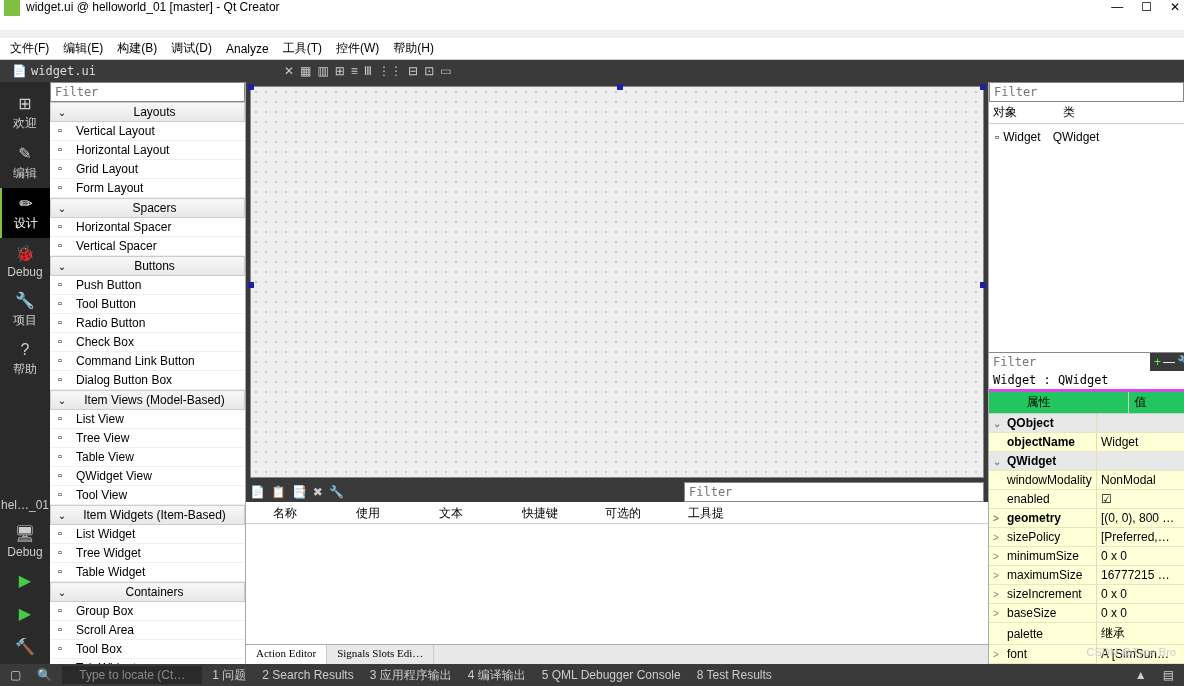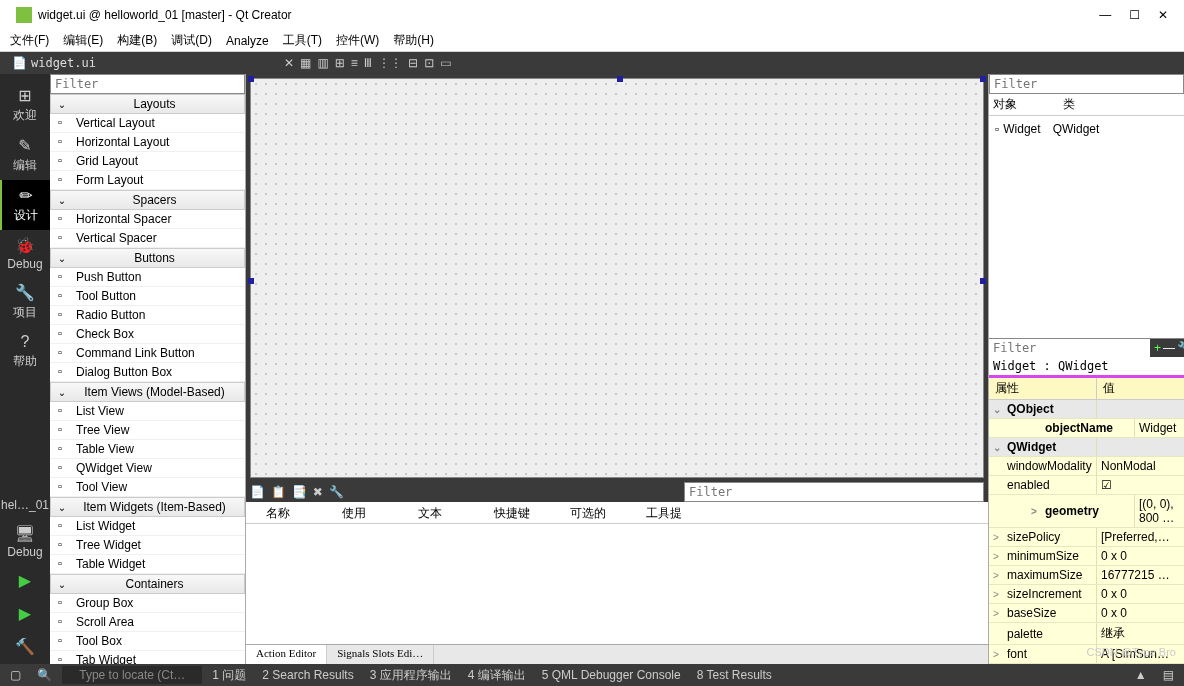--- a/index.html
+++ b/index.html
@@ -1,21 +1,21 @@
 <!DOCTYPE html>
 <html><head>
 <meta charset="utf-8">
 <style>
 * { margin: 0; padding: 0; box-sizing: border-box; font-family: "Microsoft YaHei", Arial, sans-serif; font-size: 12px; }
 body { background: #f0f0f0; width: 1184px; height: 686px; overflow: hidden; display: flex; flex-direction: column; }
-.titlebar { height: 30px; background: #fff; display: flex; align-items: center; padding: 0 16px; }
+.titlebar { height: 30px; background: #fff; display: flex; padding: 0 4px; }
 .titlebar .logo { width: 16px; height: 16px; background: #80c040; margin-right: 6px; display:inline-block; }
 .titlebar .title { flex: 1; }
 .titlebar .winbtns { display: flex; gap: 18px; font-size: 14px; }
-.menubar { height: 22px; background: #fff; display: flex; align-items: center; padding: 0 4px; gap: 2px; border-bottom: 1px solid #d0d0d0; }
+.menubar { height: 22px; background: #fff; display: flex; align-items: center; padding: 0 4px; gap: 2px; border-bottom: 1px solid #d0d0d0; margin-top: 8px; }
 .menubar span { padding: 2px 6px; cursor: pointer; }
 .topstrip { height: 22px; background: #3a3a3a; color: #ddd; display: flex; align-items: center; padding: 0 4px; gap: 10px; }
 .topstrip .tab { background: #3a3a3a; padding: 2px 8px; display:flex; align-items:center; gap:4px;}
 .topstrip .icons { display:flex; gap:6px; font-family: monospace; font-size: 11px; color:#ccc;}
 .main { flex: 1; display: flex; overflow: hidden; }
 .leftbar { width: 50px; background: #2a2a2a; color: #ccc; display: flex; flex-direction: column; align-items: center; padding-top: 6px; }
 .leftbar .item { width: 100%; text-align: center; padding: 6px 0; font-size: 11px; cursor: pointer; }
 .leftbar .item.active { background: #000; color:#fff; border-left: 2px solid #80c040;}
 .leftbar .item .icn { font-size: 16px; display:block; margin-bottom:2px;}
 .leftbar .sep { flex:1; }
@@ -26,47 +26,47 @@
 .wb-cat .chev { width:14px; display:inline-block; text-align:center; font-size:10px;}
 .wb-cat .catlabel { flex:1; text-align:center; }
 .wb-item { padding: 2px 4px 2px 8px; display:flex; align-items:center; gap:4px; cursor:pointer; border-bottom:1px solid #f0f0f0;}
 .wb-item .wicn { width:14px; height:14px; display:inline-block; font-size:11px;}
 .center { flex:1; display:flex; flex-direction:column; background:#3a3a3a;}
 .canvas { flex:1; background:#efefef; background-image: radial-gradient(#c8c8c8 1px, transparent 1px); background-size: 10px 10px; margin:4px; position:relative; border:1px solid #888;}
 .canvas .handle { position:absolute; width:6px; height:6px; background:#2020a0; }
 .actionbar { height:20px; background:#3a3a3a; display:flex; align-items:center; gap:6px; padding:0 4px; color:#ccc;}
 .actionbar .afilt { flex:0 0 300px; margin-left:auto; }
 .actioncols { height:22px; display:flex; background:#fff; border-bottom:1px solid #ccc;}
-.actioncols span { padding:3px 20px; width:76px;}
+.actioncols span { padding:3px 20px; width:76px;margin-left:7px;}
 .actionarea { flex:0 0 120px; background:#fff; }
 .actiontabs { height:20px; background:#e8e8e8; border-top:1px solid #aaa; display:flex;}
 .actiontabs span { padding:2px 10px; border-right:1px solid #ccc; font-family:Liberation Serif, serif; font-size:11px;}
 .actiontabs span.active { background:#fff; }
 .right { width:196px; display:flex; flex-direction:column; background:#fff; border-left:1px solid #aaa;}
 .objpanel { height:280px; display:flex; flex-direction:column; border-bottom:1px solid #888;}
 .objheader { display:flex; padding:2px 4px; border-bottom:1px solid #ccc;}
 .objheader span { width:70px; }
 .objtree { flex:1; padding:4px; background:#fff;}
 .objtree .node { display:flex; align-items:center; gap:4px; padding:2px;}
 .proppanel { flex:1; display:flex; flex-direction:column;}
 .propfilter { display:flex; align-items:center; background:#3a3a3a; }
 .propfilter input { flex:1; border:none; background:#fff; height:18px; padding:0 4px; font-family:monospace;}
 .propfilter .btns { display:flex; gap:2px; color:#fff; padding:0 4px;}
 .propclass { padding:2px 4px; font-family:monospace; border-bottom:3px solid #d946ef;}
-.propcols { display:flex; border-bottom:1px solid #ccc; background:#fef9c3;}
+.propcols { display:flex; border-bottom:1px solid #ccc; background:#22c55e;justify-content:center;}
 .propcols span { padding:2px 6px; }
 .propcols span:first-child { width:108px; border-right:1px solid #ccc;}
 .proplist { flex:1; overflow-y:auto;}
 .prow { display:flex; border-bottom:1px solid #e8e8c0;}
 .prow.cat { background:#e8e8e8; font-weight:bold;}
 .prow.yellow { background:#ffffd8;}
 .prow .pname { width:108px; padding:2px 4px; border-right:1px solid #e0e0b0; display:flex; align-items:center; gap:2px;}
 .prow .pval { flex:1; padding:2px 4px;}
 .prow .exp { width:12px; display:inline-block; font-size:10px; color:#888;}
-.prow.bold .pname { font-weight:bold;margin-left:38px;}
+.prow.bold .pname { font-weight:bold;}
 .statusbar { height:22px; background:#3a3a3a; color:#ccc; display:flex; align-items:center; padding:0 4px; gap:4px; font-family:monospace; font-size:11px;}
 .statusbar .locate { flex:0 0 140px; background:#2a2a2a; padding:2px 4px; color:#888;text-align:center;}
 .statusbar span { padding:0 6px;}
 .watermark { position:absolute; right:8px; bottom:28px; color:#ccc; font-size:11px; pointer-events:none;}
 </style>
 </head>
 <body>
 
 <div class="titlebar">
   <span class="logo"></span>

